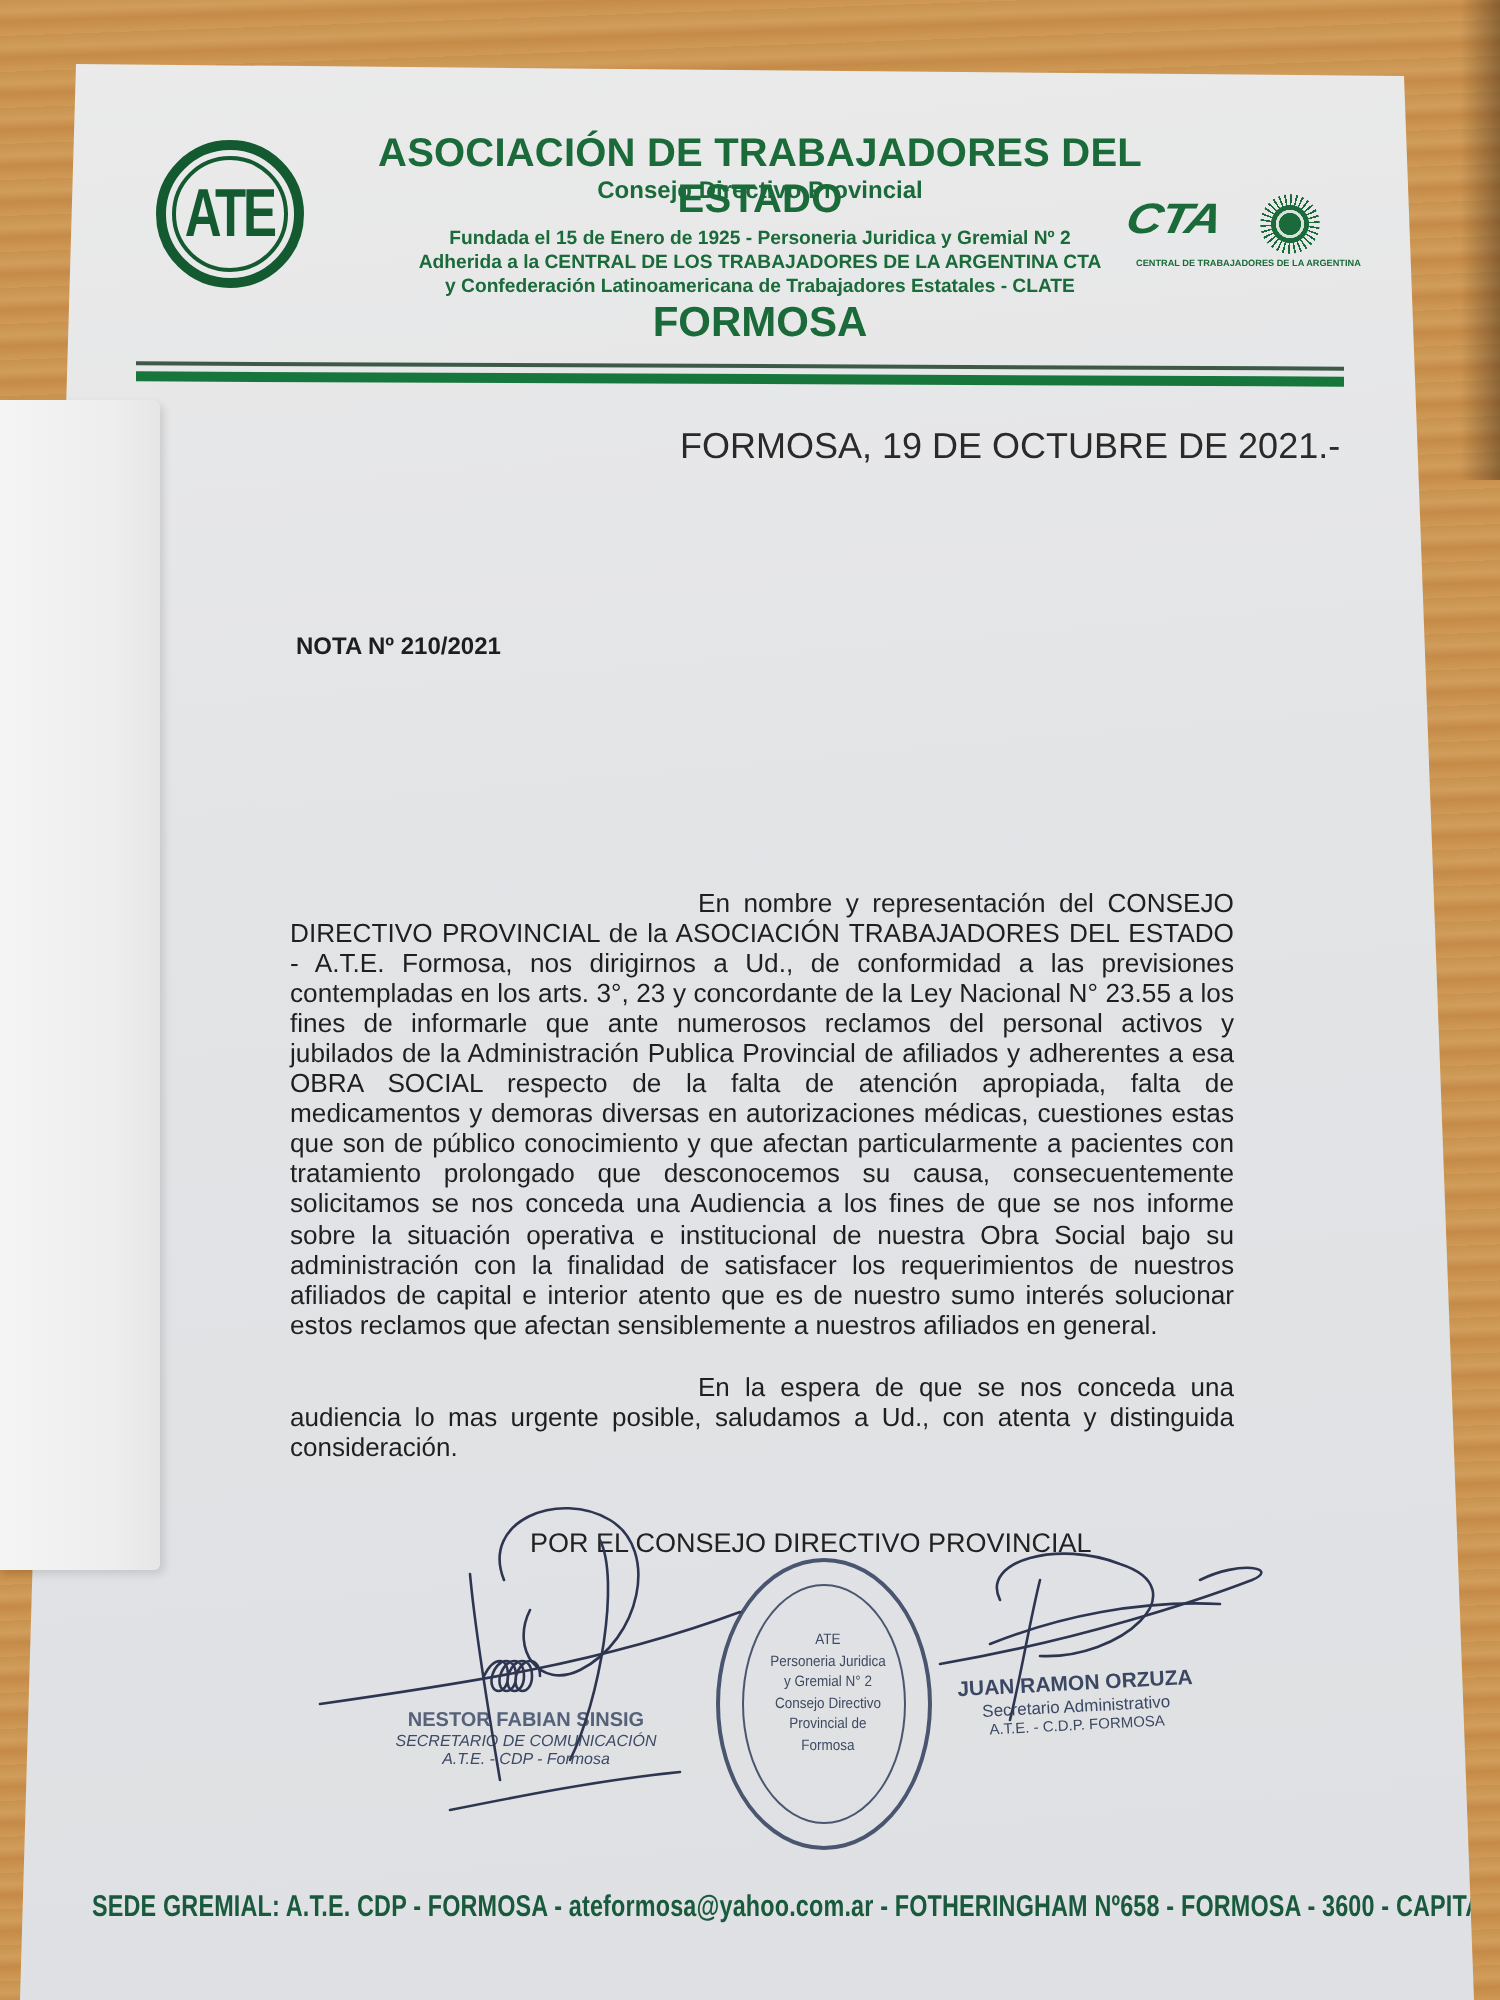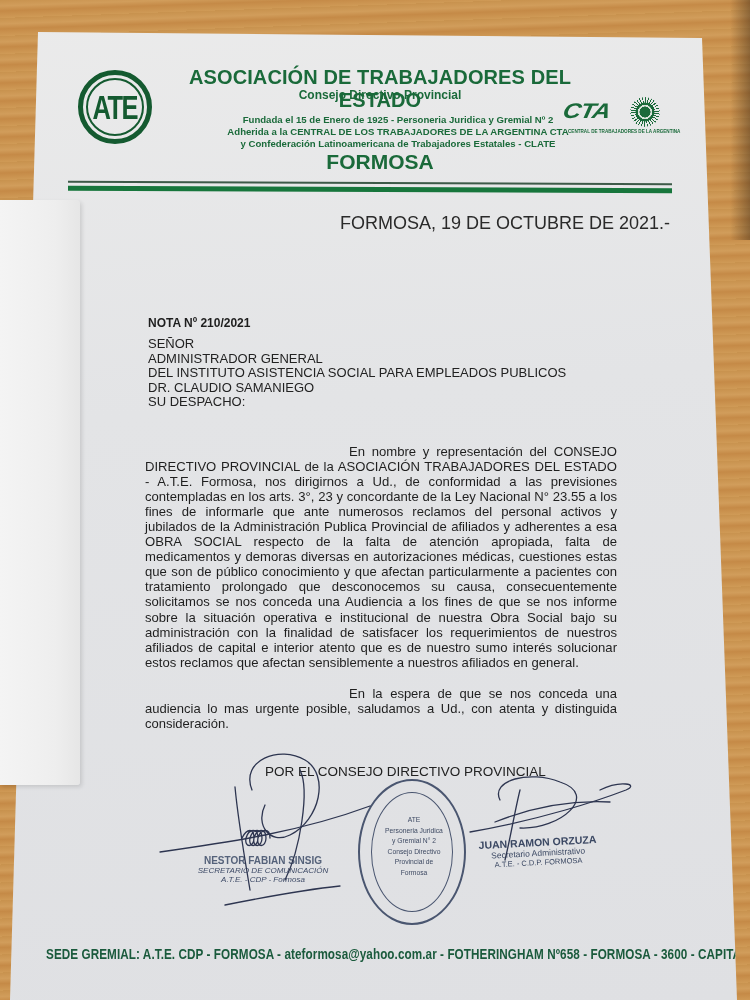--- a/index.html
+++ b/index.html
@@ -33,21 +33,21 @@
     position:absolute; inset:3px; border:2px solid #145a30; border-radius:50%;
   }
   .ate-logo span {
     font-family:"Liberation Sans", sans-serif; font-weight:bold; color:#145a30;
     font-size:34px; letter-spacing:-2px; transform:scaleX(0.75); display:inline-block;
   }
 
   .hdr { position:absolute; text-align:center; left:150px; width:460px; color:#1a6a3a; font-weight:bold; }
   .hdr-title { top:66px; font-size:20px; letter-spacing:0.1px; }
   .hdr-sub { top:88px; font-size:12px; }
-  .hdr-small { font-size:9.6px; line-height:12px;padding-left:18px; }
+  .hdr-small { font-size:9.6px; line-height:12px; }
   .hdr-l1 { top:114px; }
   .hdr-l2 { top:126px; }
   .hdr-l3 { top:138px; }
   .hdr-city { top:150px; font-size:21px; }
 
   .cta-logo { position:absolute; left:566px; top:98px; width:100px; height:40px; }
   .cta-text {
     position:absolute; left:0; top:0; font-weight:bold; font-style:italic; color:#1a6a3a;
     font-size:25px; letter-spacing:-1px; transform:skewX(-12deg) scaleY(0.85); transform-origin:left top;
   }
@@ -135,27 +135,20 @@
     <div class="cta-sun"></div>
     <div class="cta-caption">CENTRAL DE TRABAJADORES DE LA ARGENTINA</div>
   </div>
 
   <div class="rule-thin"></div>
   <div class="rule-thick"></div>
 
   <div class="date">FORMOSA, 19 DE OCTUBRE DE 2021.-</div>
   <div class="nota">NOTA Nº 210/2021</div>
 
-  <div class="addr">
-    <div>SEÑOR</div>
-    <div>ADMINISTRADOR GENERAL</div>
-    <div>DEL INSTITUTO ASISTENCIA SOCIAL PARA EMPLEADOS PUBLICOS</div>
-    <div>DR. CLAUDIO SAMANIEGO</div>
-    <div>SU DESPACHO:</div>
-  </div>
 
   <div class="body-text">
     <p>En nombre y representación del CONSEJO DIRECTIVO PROVINCIAL de la ASOCIACIÓN TRABAJADORES DEL ESTADO - A.T.E. Formosa, nos dirigirnos a Ud., de conformidad a las previsiones contempladas en los arts. 3°, 23 y concordante de la Ley Nacional N° 23.55 a los fines de informarle que ante numerosos reclamos del personal activos y jubilados de la Administración Publica Provincial de afiliados y adherentes a esa OBRA SOCIAL respecto de la falta de atención apropiada, falta de medicamentos y demoras diversas en autorizaciones médicas, cuestiones estas que son de público conocimiento y que afectan particularmente a pacientes con tratamiento prolongado que desconocemos su causa, consecuentemente solicitamos se nos conceda una Audiencia a los fines de que se nos informe sobre la situación operativa e institucional de nuestra Obra Social bajo su administración con la finalidad de satisfacer los requerimientos de nuestros afiliados de capital e interior atento que es de nuestro sumo interés solucionar estos reclamos que afectan sensiblemente a nuestros afiliados en general.</p>
   </div>
   <div class="closing">
     <p>En la espera de que se nos conceda una audiencia lo mas urgente posible, saludamos a Ud., con atenta y distinguida consideración.</p>
   </div>
 
   <div class="sig-heading">POR EL CONSEJO DIRECTIVO PROVINCIAL</div>
 

